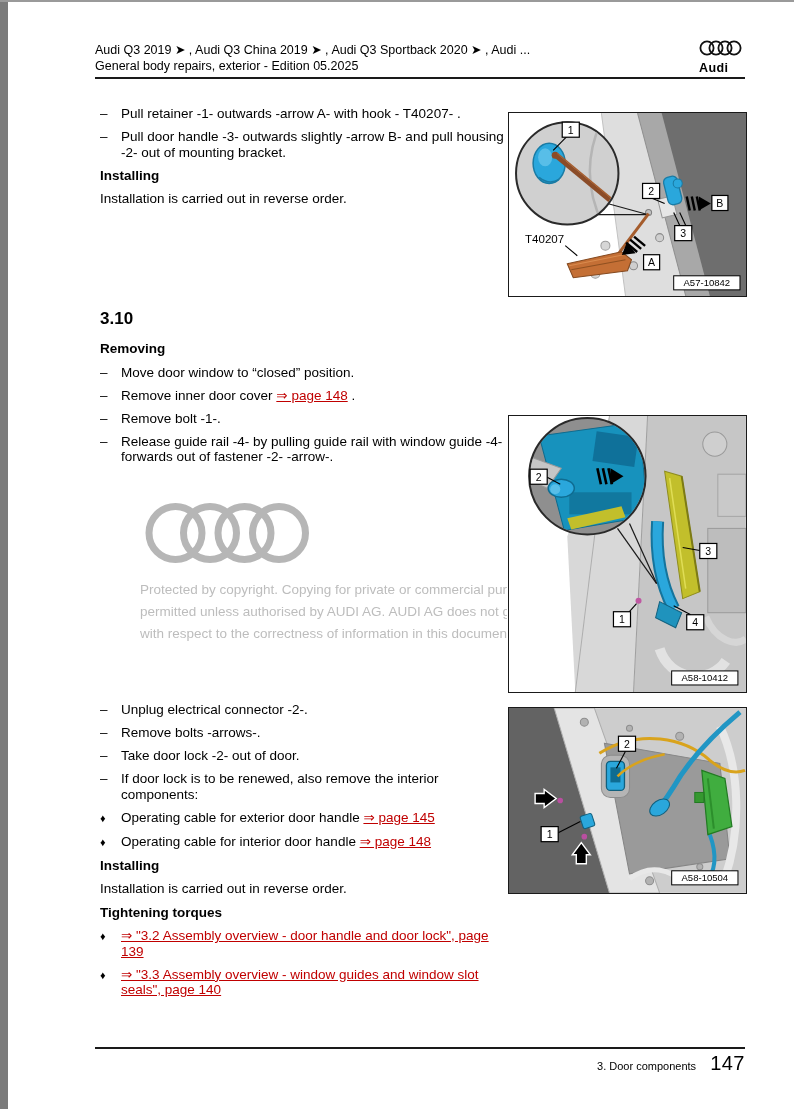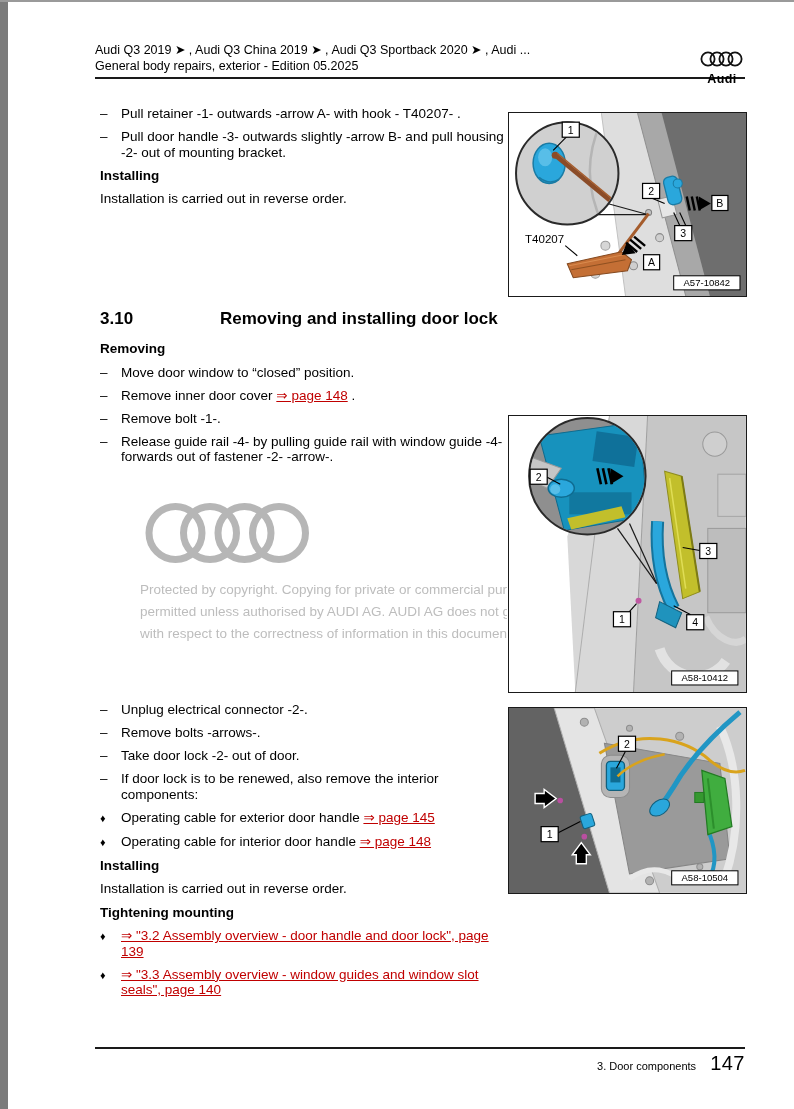--- a/index.html
+++ b/index.html
@@ -7,21 +7,21 @@
   body {
     width:794px; height:1109px; position:relative; background:#ffffff;
     font-family:"Liberation Sans", sans-serif; color:#000; overflow:hidden;
   }
   .left-strip { position:absolute; left:0; top:0; width:8px; height:1109px; background:#7b7b7b; z-index:5; }
   .top-strip  { position:absolute; left:0; top:0; width:794px; height:2px; background:#9a9a9a; z-index:5; }
 
   
   .header-text { position:absolute; left:95px; top:42px; width:600px; 
                  font-size:12.5px; line-height:16px; z-index:3; }
-  .logo { position:absolute; left:699px; top:51px; width:46px; text-align:center; z-index:3; }
+  .logo { position:absolute; left:699px; top:40px; width:46px; text-align:left; z-index:3; }
   .logo-word { font-weight:bold; font-size:12.5px; letter-spacing:0.4px; margin-top:1px; }
   .header-rule { position:absolute; left:95px; top:77px; width:650px; height:2px; background:#1a1a1a; z-index:2; }
 
   
   .block { position:absolute; left:100px; width:408px; font-size:13.5px; line-height:15.5px; z-index:3; }
   #block-top { top:106px; }
   #block-section { top:309px; }
   #block-lock { top:702px; }
   .li { display:flex; margin-bottom:7.5px; }
   .li .marker { width:21px; flex:none; }
@@ -85,21 +85,20 @@
     <span class="marker">–</span>
     <span class="txt">Pull door handle -3- outwards slightly -arrow B- and pull housing -2- out of mounting bracket.</span>
   </div>
   <div class="bold-label">Installing</div>
   <div class="para">Installation is carried out in reverse order.</div>
 </div>
 
 <div class="block" id="block-section">
   <div class="section-heading">
     <span class="sec-num">3.10</span>
-    <span>Removing and installing door lock</span>
   </div>
   <div class="bold-label" style="margin-top:12px">Removing</div>
   <div class="li">
     <span class="marker">–</span>
     <span class="txt">Move door window to “closed” position.</span>
   </div>
   <div class="li">
     <span class="marker">–</span>
     <span class="txt"><span>Remove inner door cover </span><a class="link">⇒ page 148</a><span> .</span></span>
   </div>
@@ -147,21 +146,21 @@
   <div class="li">
     <span class="marker diamond">♦</span>
     <span class="txt"><span>Operating cable for exterior door handle </span><a class="link">⇒ page 145</a></span>
   </div>
   <div class="li">
     <span class="marker diamond">♦</span>
     <span class="txt"><span>Operating cable for interior door handle </span><a class="link">⇒ page 148</a></span>
   </div>
   <div class="bold-label">Installing</div>
   <div class="para">Installation is carried out in reverse order.</div>
-  <div class="bold-label">Tightening mounting</div>
+  <div class="bold-label">Tightening torques</div>
   <div class="li">
     <span class="marker diamond">♦</span>
     <span class="txt"><a class="link">⇒ "3.2 Assembly overview - door handle and door lock", page 139</a></span>
   </div>
   <div class="li">
     <span class="marker diamond">♦</span>
     <span class="txt"><a class="link">⇒ "3.3 Assembly overview - window guides and window slot seals", page 140</a></span>
   </div>
 </div>
 

